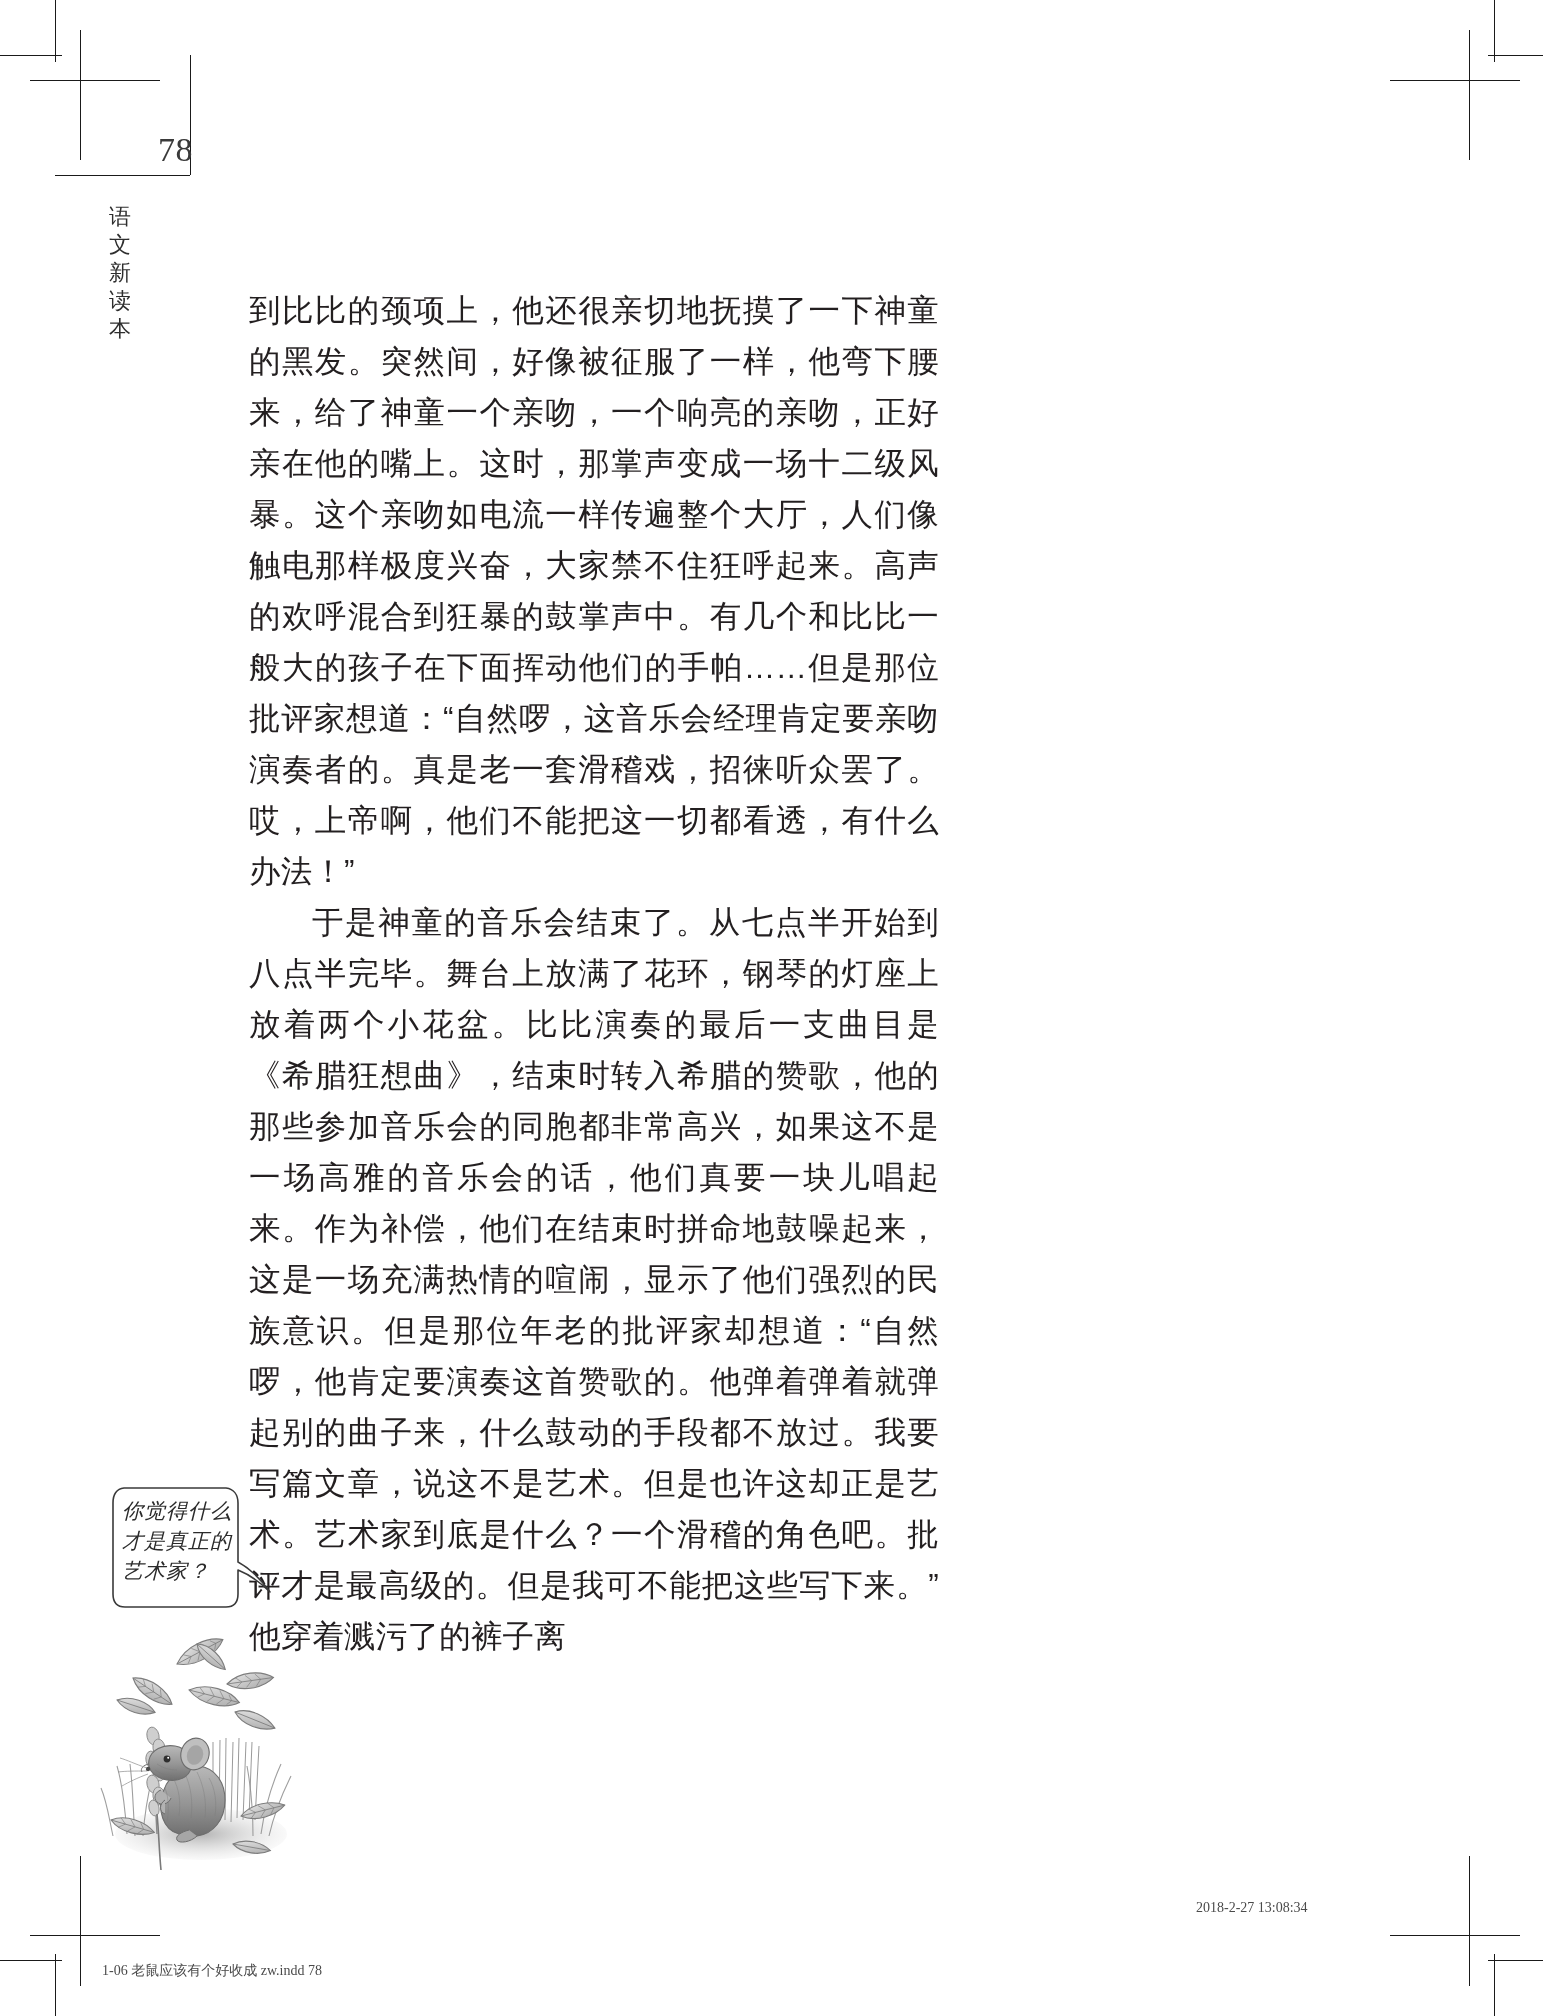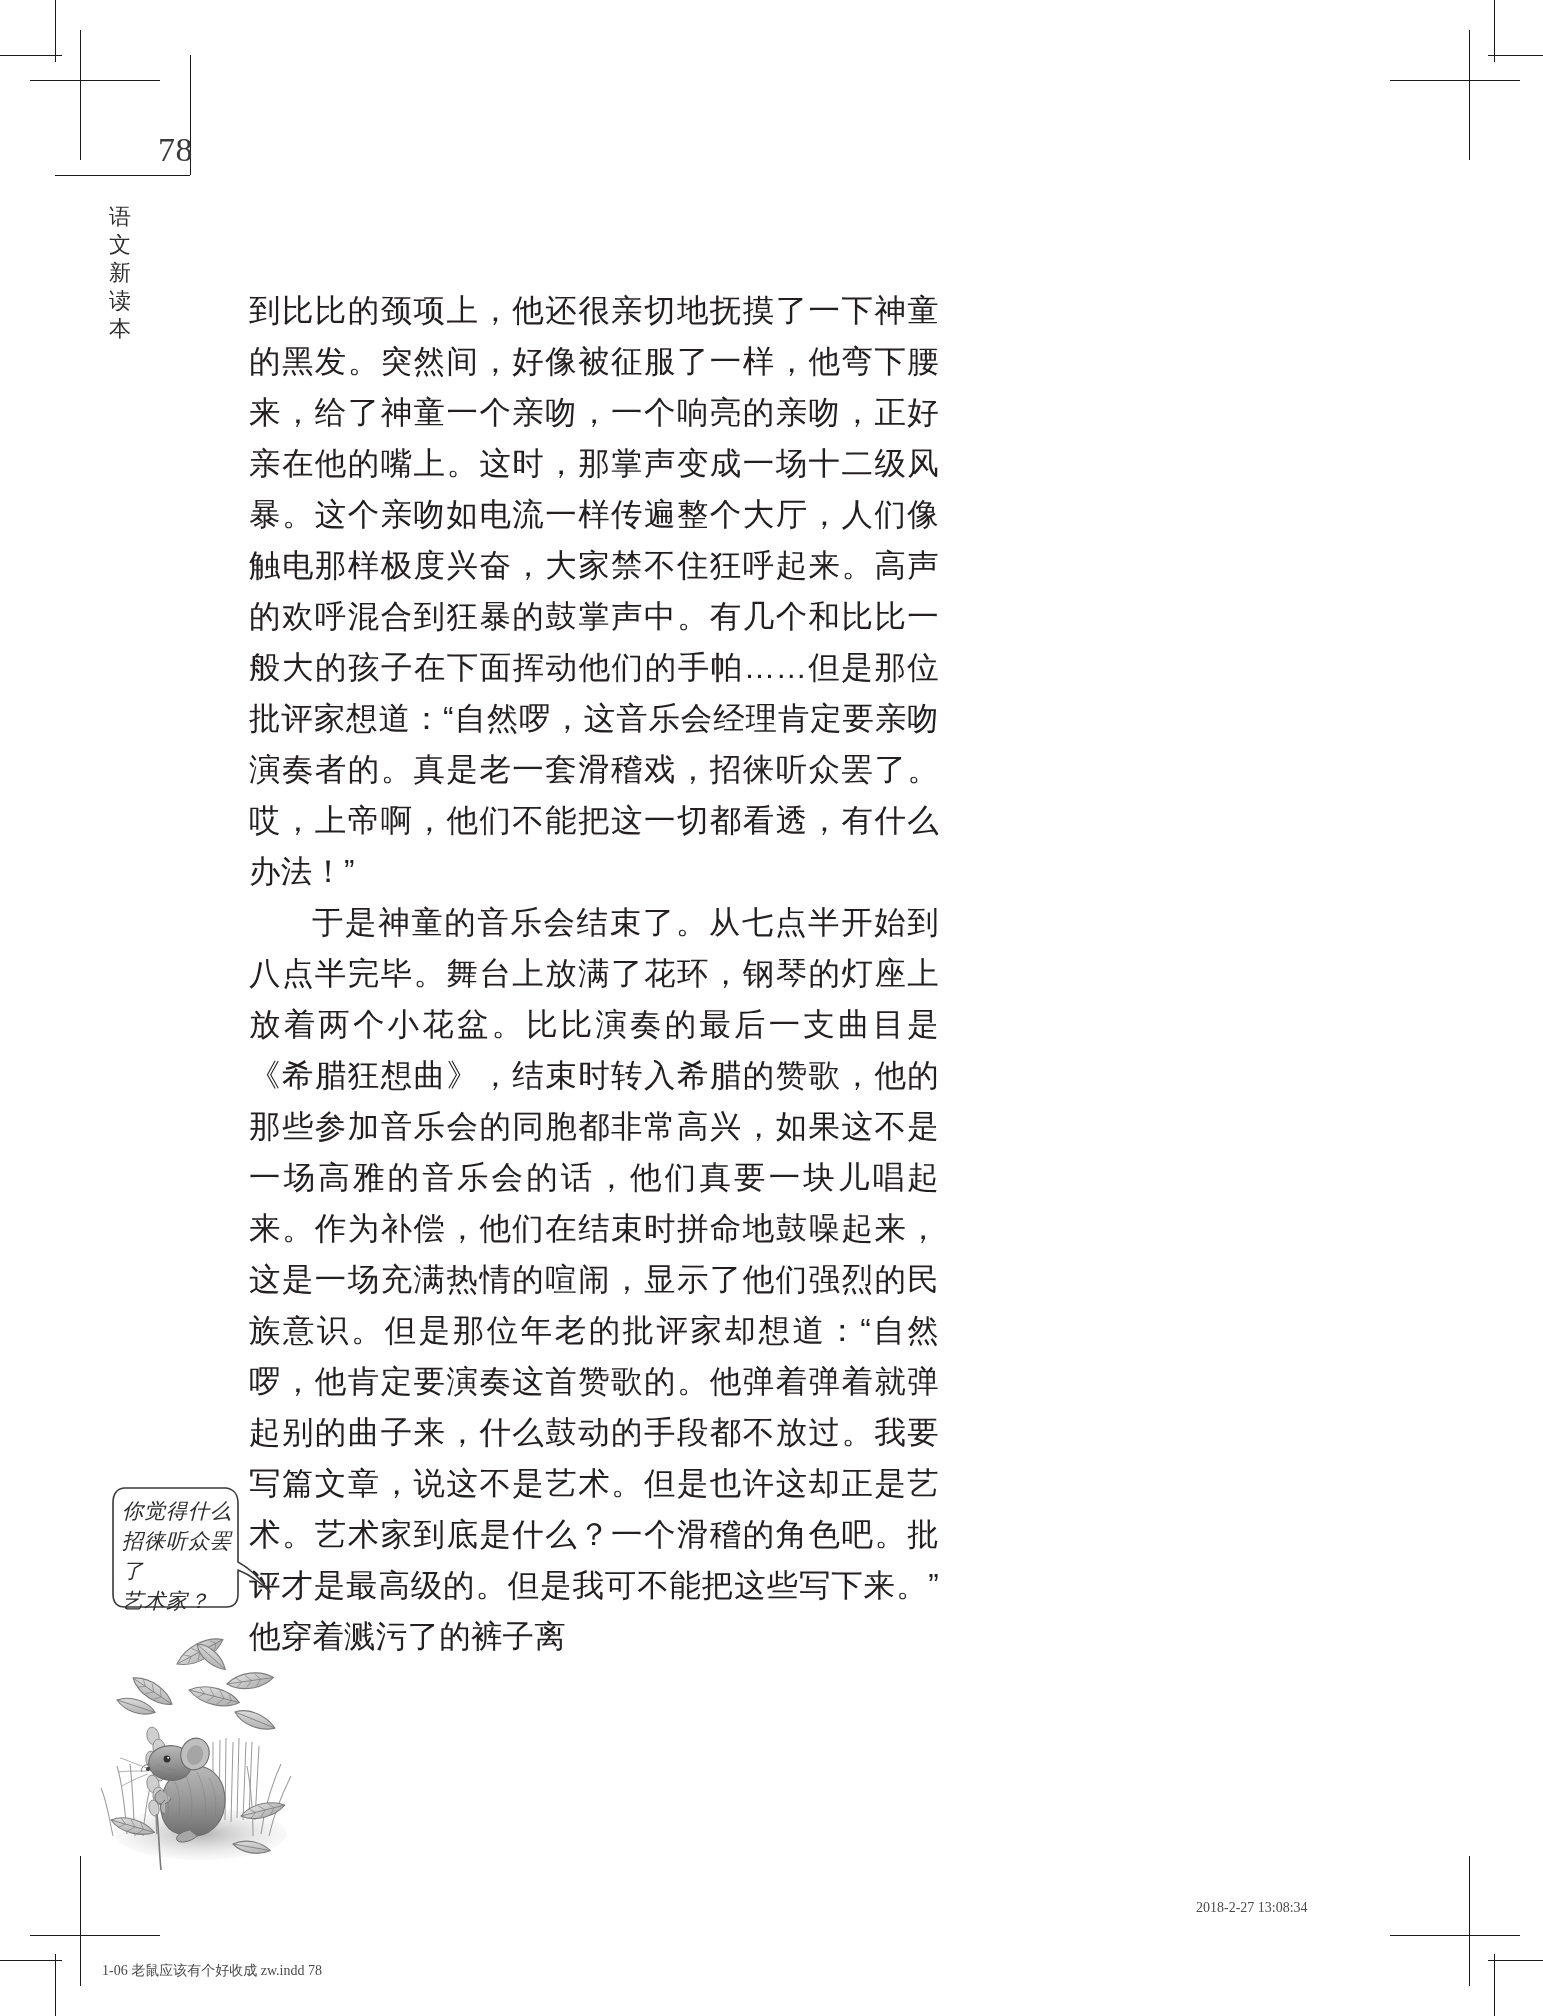--- a/index.html
+++ b/index.html
@@ -211,21 +211,21 @@
   <div id="speech-bubble">
     <svg viewBox="0 0 148 130" xmlns="http://www.w3.org/2000/svg" aria-hidden="true">
       <path d="M16,6 C8,7 5,13 5,21 L5,112 C5,120 9,125 17,125
                L118,125 C126,125 130,120 130,112 L130,88
                C140,92 152,100 162,110
                C152,96 141,86 130,80 L130,21
                C130,13 126,7 118,6 Z" fill="#ffffff" stroke="#3a3a3a" stroke-width="1.6" stroke-linejoin="round" stroke-linecap="round"></path>
     </svg>
     <div id="bubble-text">
       <span>你觉得什么</span>
-      <span>招徕听众罢了</span>
+      <span>才是真正的</span>
       <span>艺术家？</span>
     </div>
   </div>
 
   <div id="illustration">
     <svg width="205" height="232" viewBox="0 0 205 232" xmlns="http://www.w3.org/2000/svg" aria-hidden="true">
       <defs>
         <linearGradient id="furGrad" x1="0" y1="0" x2="0" y2="1">
           <stop offset="0%" stop-color="#b9b9b9"></stop>
           <stop offset="55%" stop-color="#949494"></stop>

